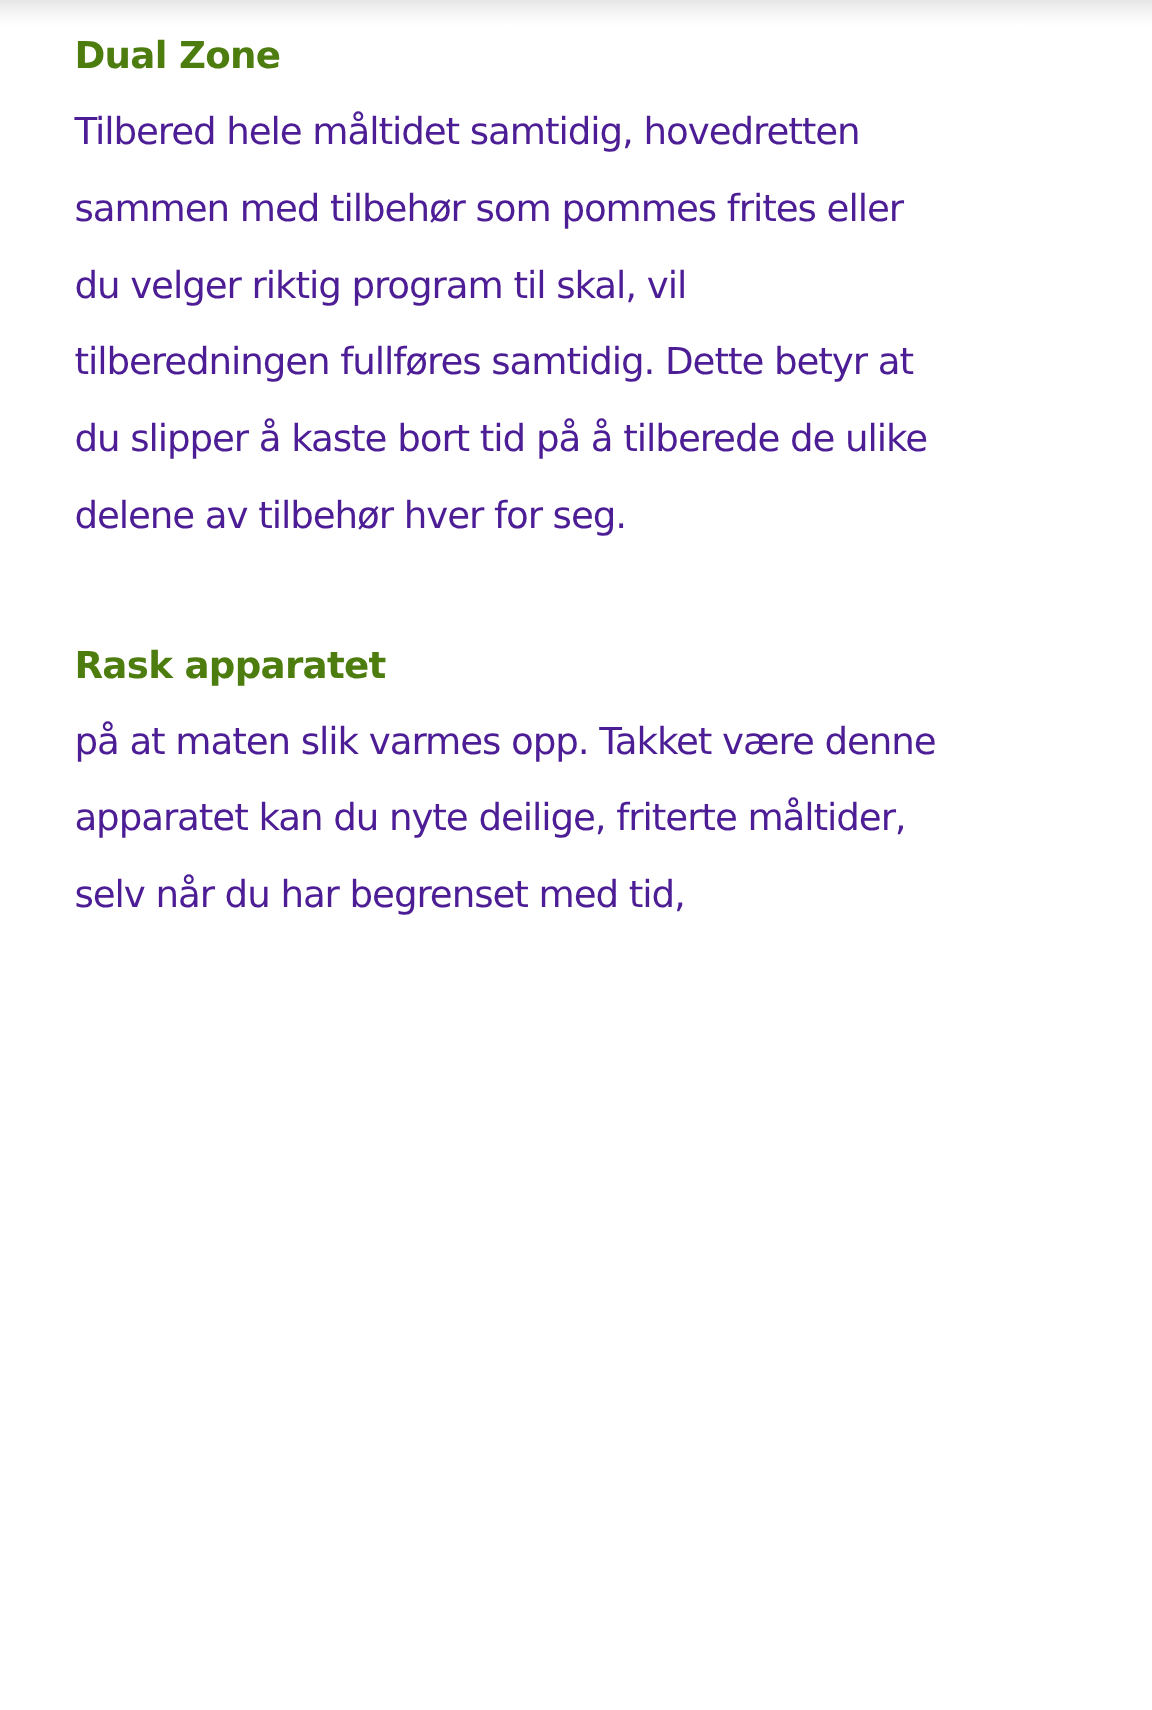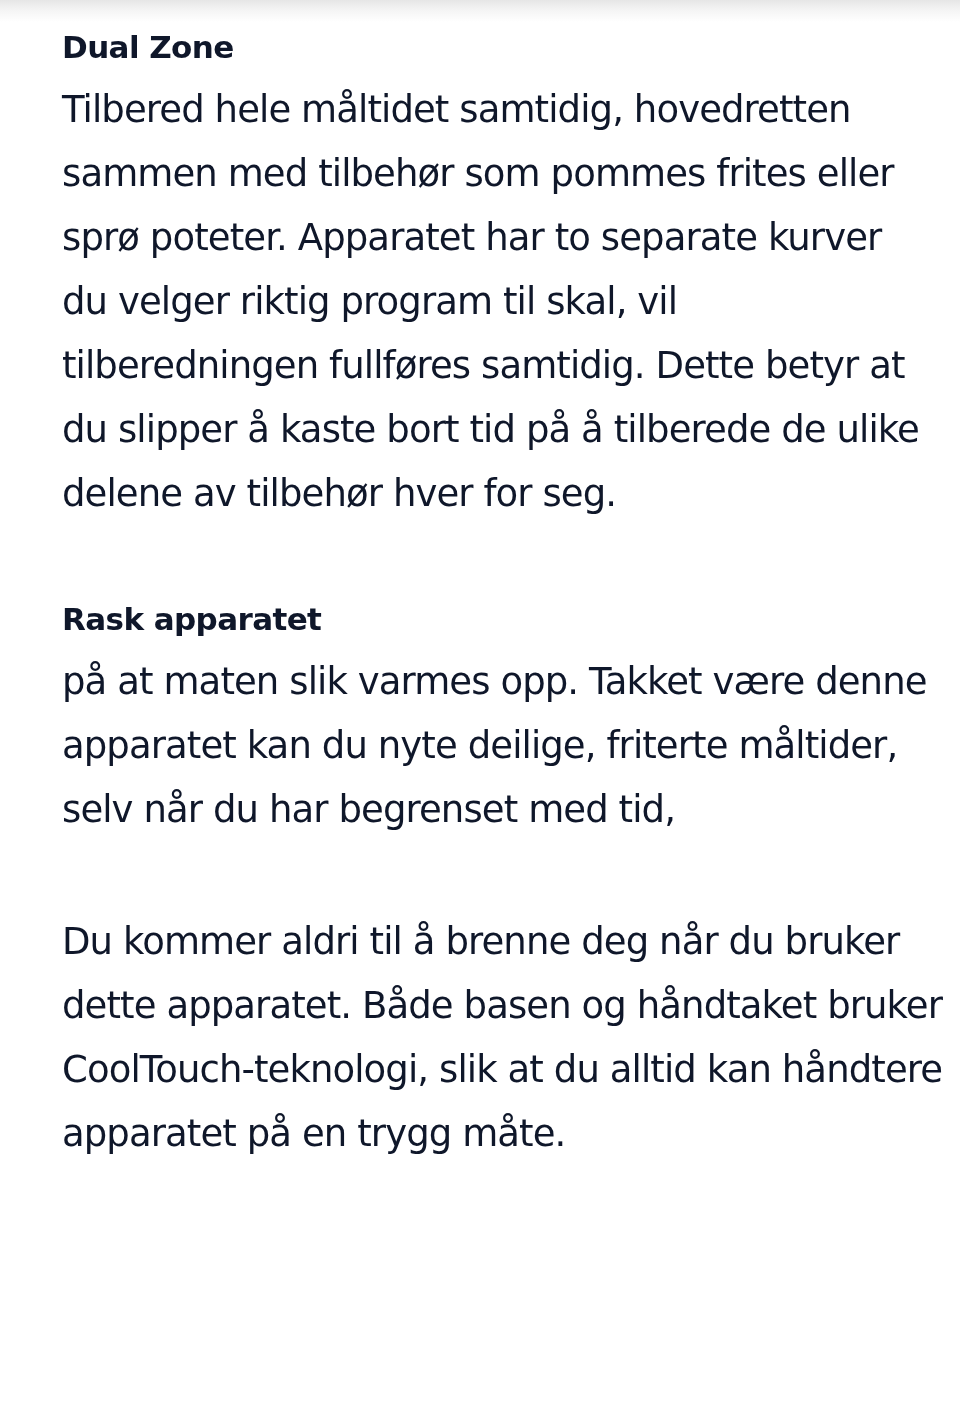--- a/index.html
+++ b/index.html
@@ -30,67 +30,60 @@
     }
     .section {
       margin: 0 0 68px 0;
     }
     .section h2 {
       margin: 0;
       font-size: 31px;
       font-weight: bold;
       line-height: 50px;
       letter-spacing: -0.6px;
-      color: #0f172a;
+      color: #4d7c0f;
     }
     .section p {
       margin: 0;
-      font-size: 37px;
+      font-size: 31px;
       font-weight: normal;
       line-height: 64px;
       letter-spacing: -0.9px;
-      color: #0f172a;
+      color: #4c1d95;
       margin-top: 6px;
     }
     .line {
       display: block;
       white-space: nowrap;
     }
   </style>
 </head>
 <body>
 
 <div class="top-shadow"></div>
 
 <div class="content">
 
   <div class="section">
     <h2>Dual Zone</h2>
     <p>
       <span class="line">Tilbered hele måltidet samtidig, hovedretten</span>
       <span class="line">sammen med tilbehør som pommes frites eller</span>
-      <span class="line">sprø poteter. Apparatet har to separate kurver</span>
       <span class="line">du velger riktig program til skal, vil</span>
       <span class="line">tilberedningen fullføres samtidig. Dette betyr at</span>
       <span class="line">du slipper å kaste bort tid på å tilberede de ulike</span>
       <span class="line">delene av tilbehør hver for seg.</span>
     </p>
   </div>
 
   <div class="section">
     <h2>Rask apparatet</h2>
     <p>
       <span class="line">på at maten slik varmes opp. Takket være denne</span>
       <span class="line">apparatet kan du nyte deilige, friterte måltider,</span>
       <span class="line">selv når du har begrenset med tid,</span>
     </p>
   </div>
 
   <div class="section">
-    <p>
-      <span class="line">Du kommer aldri til å brenne deg når du bruker</span>
-      <span class="line">dette apparatet. Både basen og håndtaket bruker</span>
-      <span class="line">CoolTouch-teknologi, slik at du alltid kan håndtere</span>
-      <span class="line">apparatet på en trygg måte.</span>
-    </p>
   </div>
 
 </div>
 
 </body></html>

